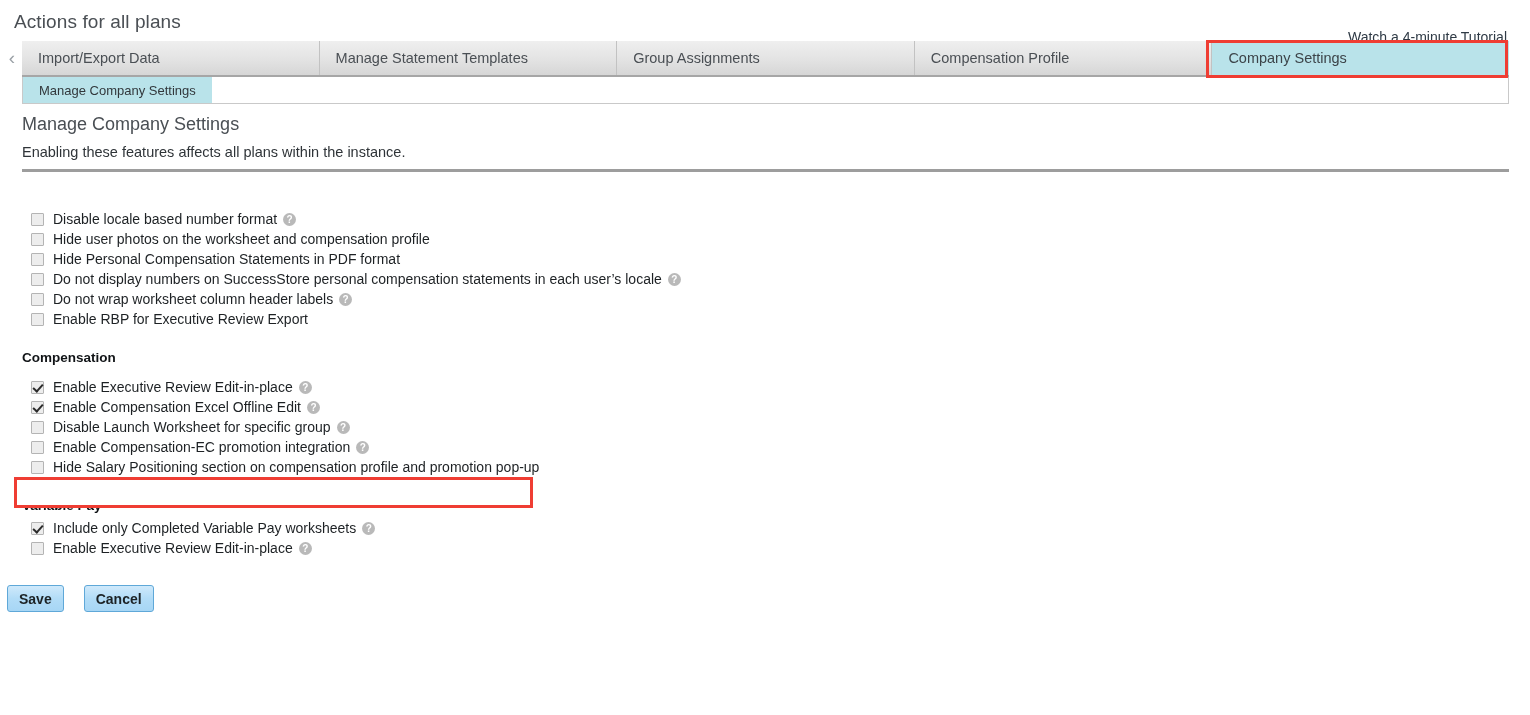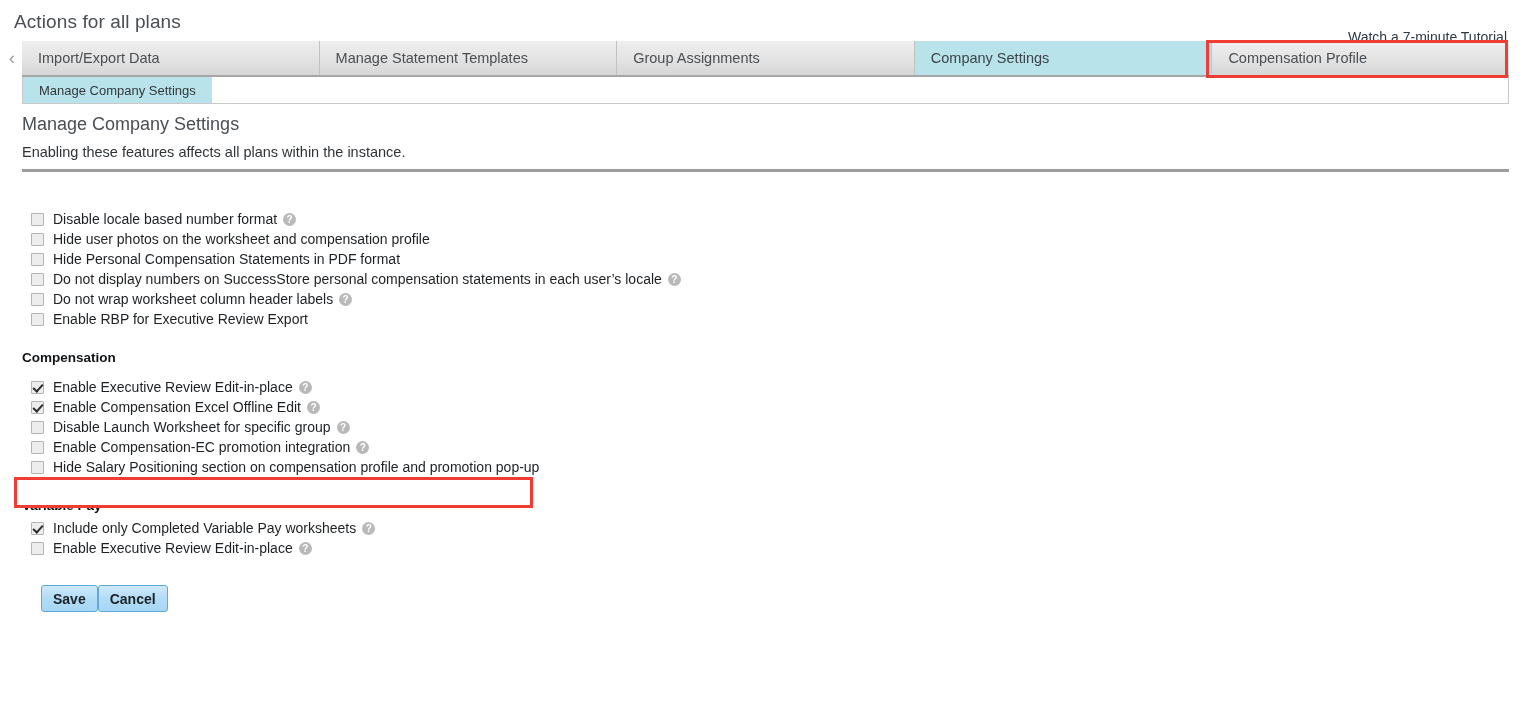--- a/index.html
+++ b/index.html
@@ -133,21 +133,21 @@
     background: #b9b9b9;
     color: #ffffff;
     font-size: 10px; line-height: 13px;
     text-align: center; font-weight: bold;
     flex: 0 0 13px;
     cursor: pointer; user-select: none;
     font-family: "Liberation Sans", sans-serif;
   }
 
   
-  .btn-row { margin: 0 0 0 41px; display: flex; }
+  .btn-row { margin: 0 0 0 7px; display: flex; gap: 20px; }
   .btn {
     min-width: 52px; height: 27px;
     padding: 0 11px;
     background: linear-gradient(to bottom, #cfe9fb 0%, #b2dcf7 50%, #a7d6f5 100%);
     border: 1px solid #5fa8d8;
     border-radius: 3px;
     font-size: 14px; font-weight: bold; color: #1c2225;
     cursor: pointer;
     display: flex; align-items: center; justify-content: center;
     font-family: "Liberation Sans", sans-serif;
@@ -164,39 +164,39 @@
   #hl-tab    { left: 1206px; top: 40px;  width: 302px; height: 38px; }
   #hl-option { left: 14px;  top: 477px; width: 519px; height: 31px; background:#fff; }
 </style>
 </head>
 <body>
 
 <div class="page">
 
   <div class="page-heading">Actions for all plans</div>
 
-  <a class="tutorial-link">Watch a 7-minute Tutorial</a>
+  <a class="tutorial-link">Watch a 4-minute Tutorial</a>
 
   <div class="tabstrip-wrap">
     <div class="tab-prev">‹</div>
     <div class="tabstrip" id="tabstrip">
         <div class="tab">
           <span>Import/Export Data</span>
         </div>
         <div class="tab">
           <span>Manage Statement Templates</span>
         </div>
         <div class="tab">
           <span>Group Assignments</span>
         </div>
+        <div class="tab">
+          <span>Compensation Profile</span>
+        </div>
         <div class="tab selected">
           <span>Company Settings</span>
-        </div>
-        <div class="tab">
-          <span>Compensation Profile</span>
         </div>
       </div>
   </div>
 
   <div class="subtabs" id="subtabs">
       <div class="subtab selected">
         <span>Manage Company Settings</span>
       </div>
     </div>
 

